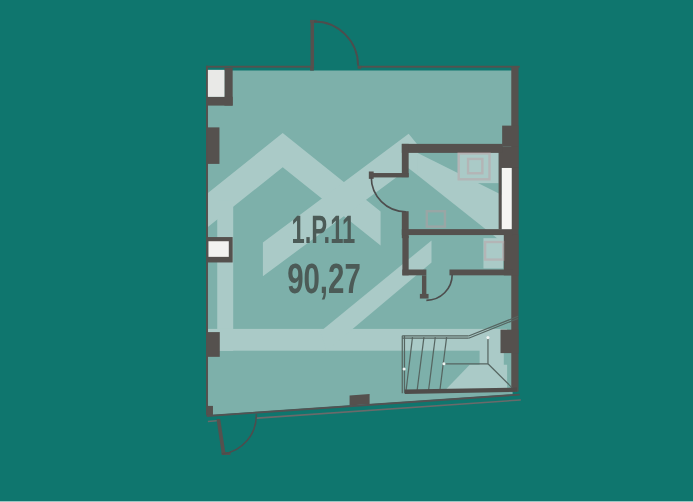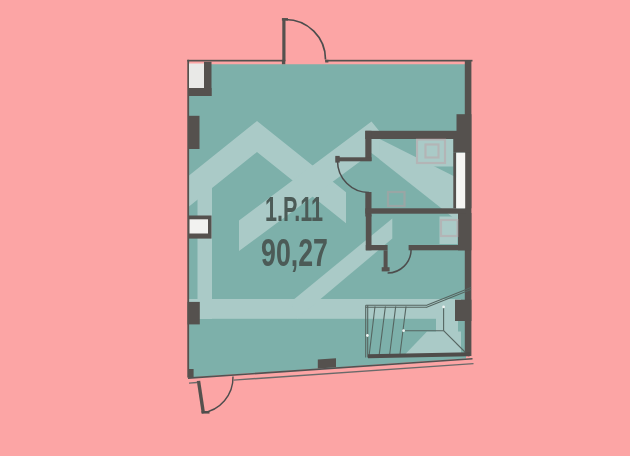--- a/index.html
+++ b/index.html
@@ -1,16 +1,16 @@
 <!DOCTYPE html>
 <html><head>
 <meta charset="utf-8">
 <style>
   html,body{margin:0;padding:0;background:#ffffff;}
-  #stage{position:relative;width:630px;height:456px;background:#fca5a5;overflow:hidden;
+  #stage{position:relative;width:630px;height:456px;background:#0f766e;overflow:hidden;
          font-family:"Liberation Sans", sans-serif;}
 </style>
 </head>
 <body>
 <div id="stage">
 <svg width="630" height="456" viewBox="0 0 630 456" xmlns="http://www.w3.org/2000/svg">
   <defs>
     <clipPath id="apt">
       <polygon points="189,63 466,63 466,358.4 189,377.4"></polygon>
     </clipPath>

